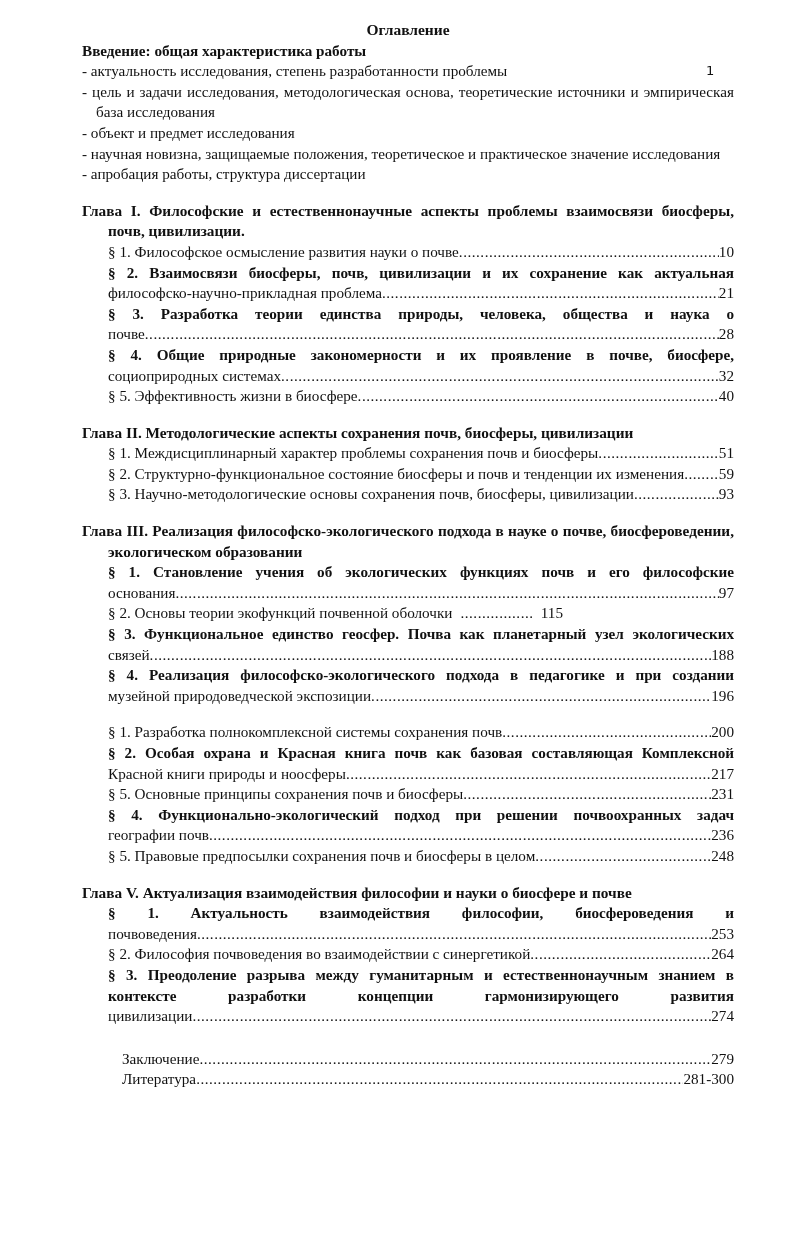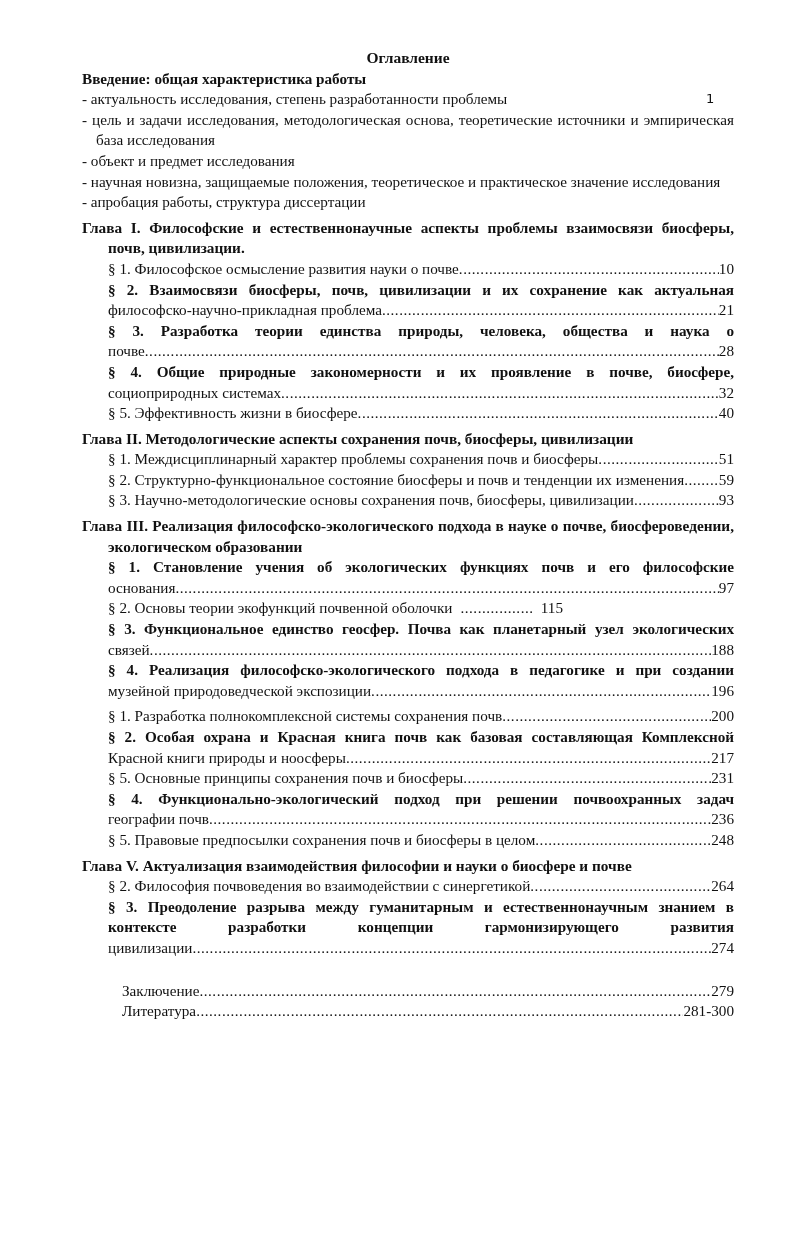--- a/index.html
+++ b/index.html
@@ -1,23 +1,23 @@
 <!DOCTYPE html>
 <html><head>
 <meta charset="utf-8">
 <style>
   html, body { margin:0; padding:0; background:#ffffff; }
   body { width:795px; height:1246px; position:relative; overflow:hidden;
          font-family:"Liberation Serif", serif; color:#111; }
-  .page { position:absolute; left:82px; top:48px; width:652px; font-size:15.2px; line-height:20.6px; }
+  .page { position:absolute; left:82px; top:20px; width:652px; font-size:15.2px; line-height:20.6px; }
   .title { text-align:center; font-weight:bold; font-size:15.5px; margin-bottom:0; }
   .b { font-weight:bold; }
   .intro-item { position:relative; text-align:justify; padding-left:14px; text-indent:-14px; }
   .pnum1 { position:absolute; right:14px; top:0; font-family:"DejaVu Sans", sans-serif; font-size:13px; }
-  .chapter { margin-top:5px; }
+  .chapter { margin-top:16px; }
   .ch-title { font-weight:bold; text-align:justify; padding-left:26px; text-indent:-26px; font-size:15.3px; }
   .sec { margin-left:26px; text-align:justify; }
   .entry { display:flex; align-items:flex-start; }
   .entry .txt { white-space:nowrap; }
   .entry .dots { flex:1; overflow:hidden; white-space:nowrap; letter-spacing:0.5px; }
   .entry .dots::after { content:"........................................................................................................................................................................................................"; }
   .entry .pg { white-space:nowrap; }
   .lead { text-align:justify; text-align-last:justify;font-weight:bold; }
   .back { margin-top:22px; margin-left:40px; }
 </style>
@@ -174,20 +174,28 @@
           <div class="entry">
             <span class="txt">§ 5. Правовые предпосылки сохранения почв и биосферы в целом</span>
             <span class="dots"></span>
             <span class="pg">248</span>
           </div>
         </div>
       </div>
       <div class="chapter">
         <div class="ch-title">Глава V. Актуализация взаимодействия философии и науки о биосфере и почве</div>
         <div class="sec">
+          <div class="lead">§ 1. Актуальность взаимодействия философии, биосфероведения и</div>
+          <div class="entry">
+            <span class="txt">почвоведения</span>
+            <span class="dots"></span>
+            <span class="pg">253</span>
+          </div>
+        </div>
+        <div class="sec">
           <div class="entry">
             <span class="txt">§ 2. Философия почвоведения во взаимодействии с синергетикой</span>
             <span class="dots"></span>
             <span class="pg">264</span>
           </div>
         </div>
         <div class="sec">
           <div class="lead">§ 3. Преодоление разрыва между гуманитарным и естественнонаучным знанием в</div>
           <div class="lead">контексте разработки концепции гармонизирующего развития</div>
           <div class="entry">

